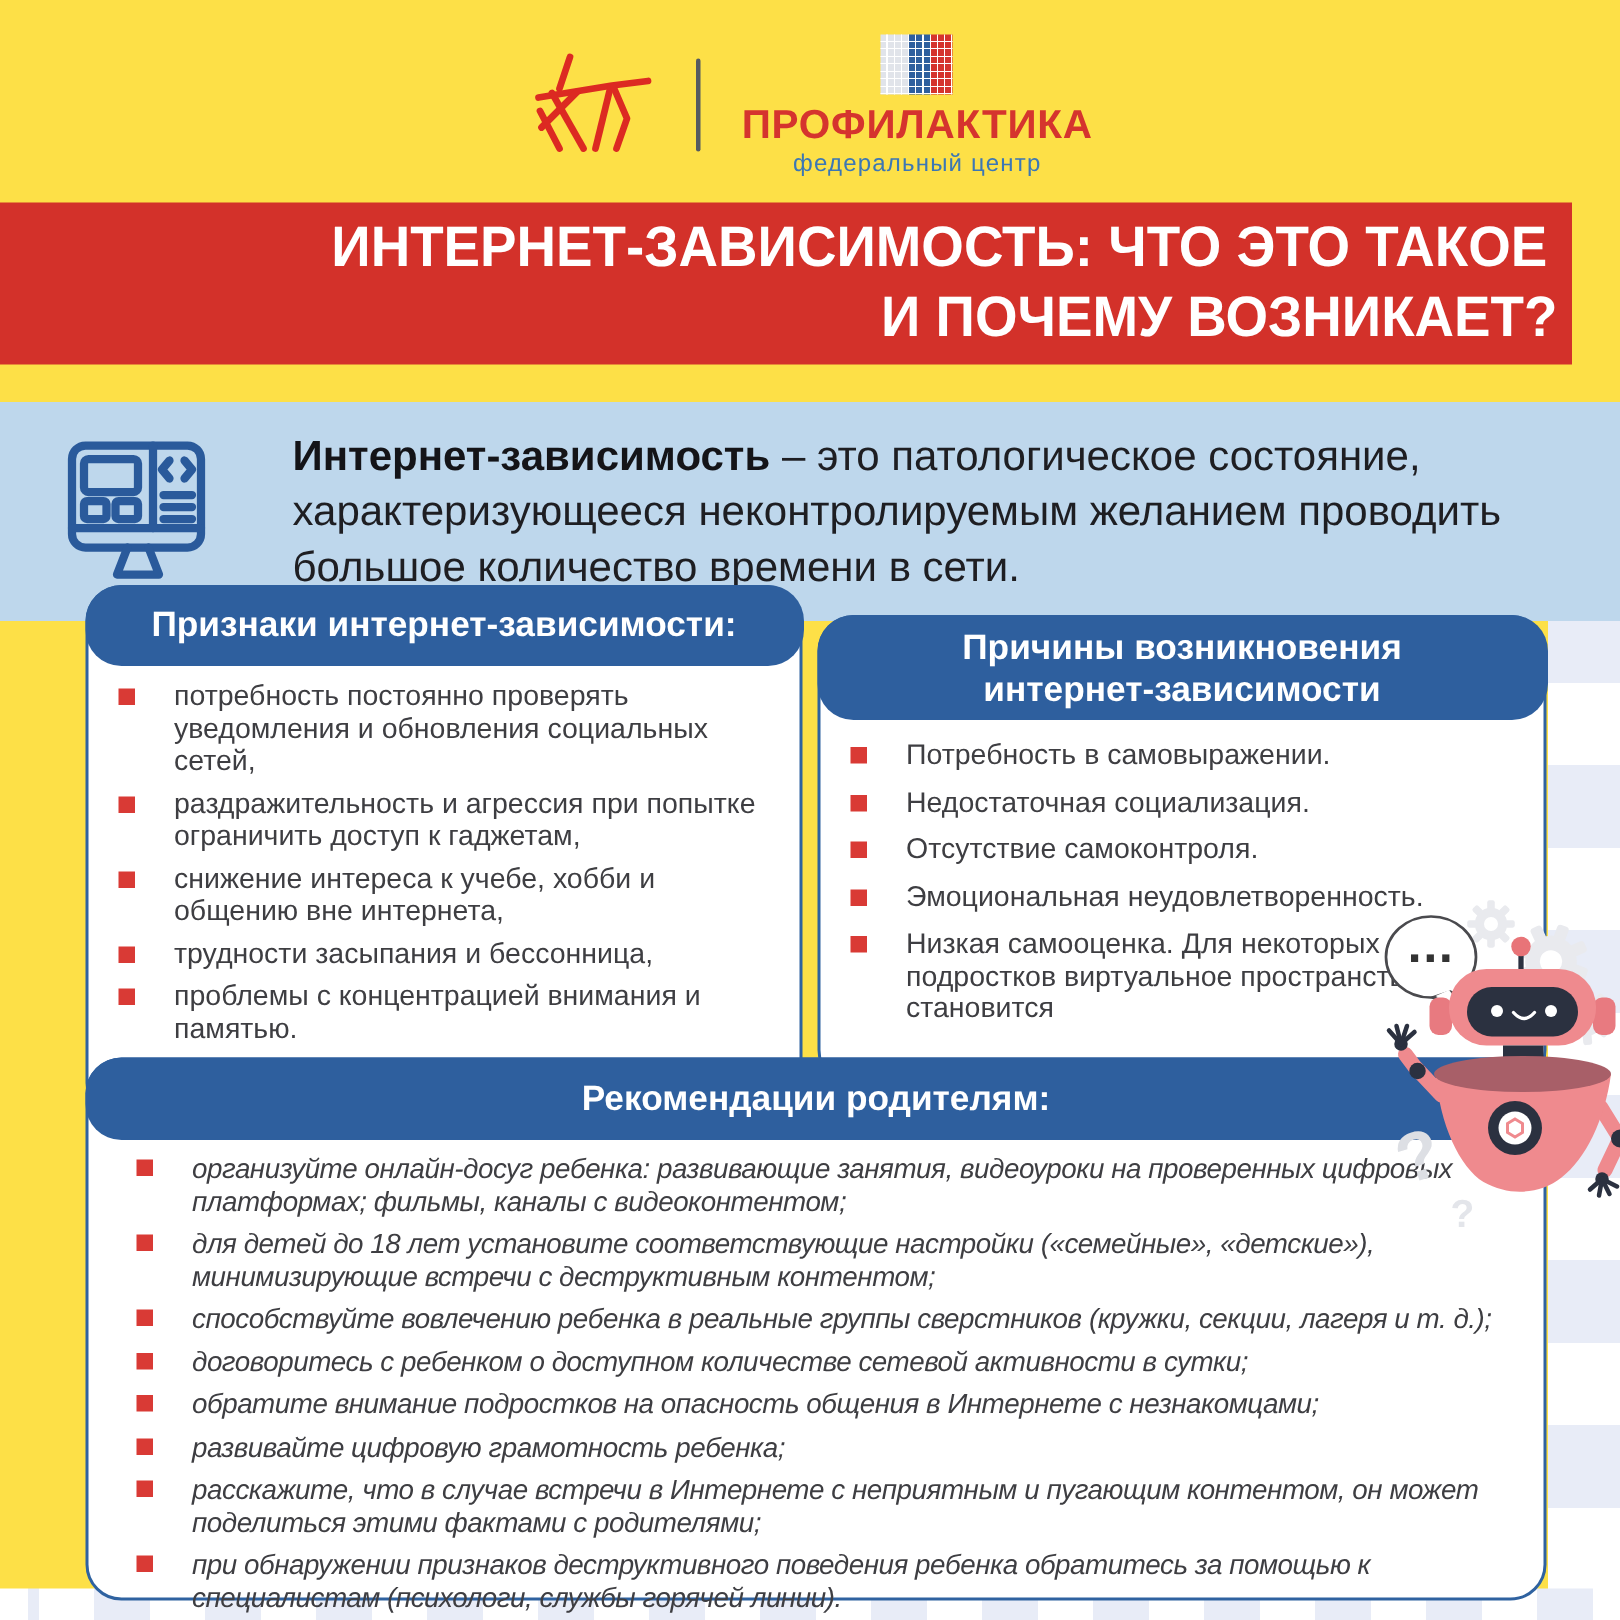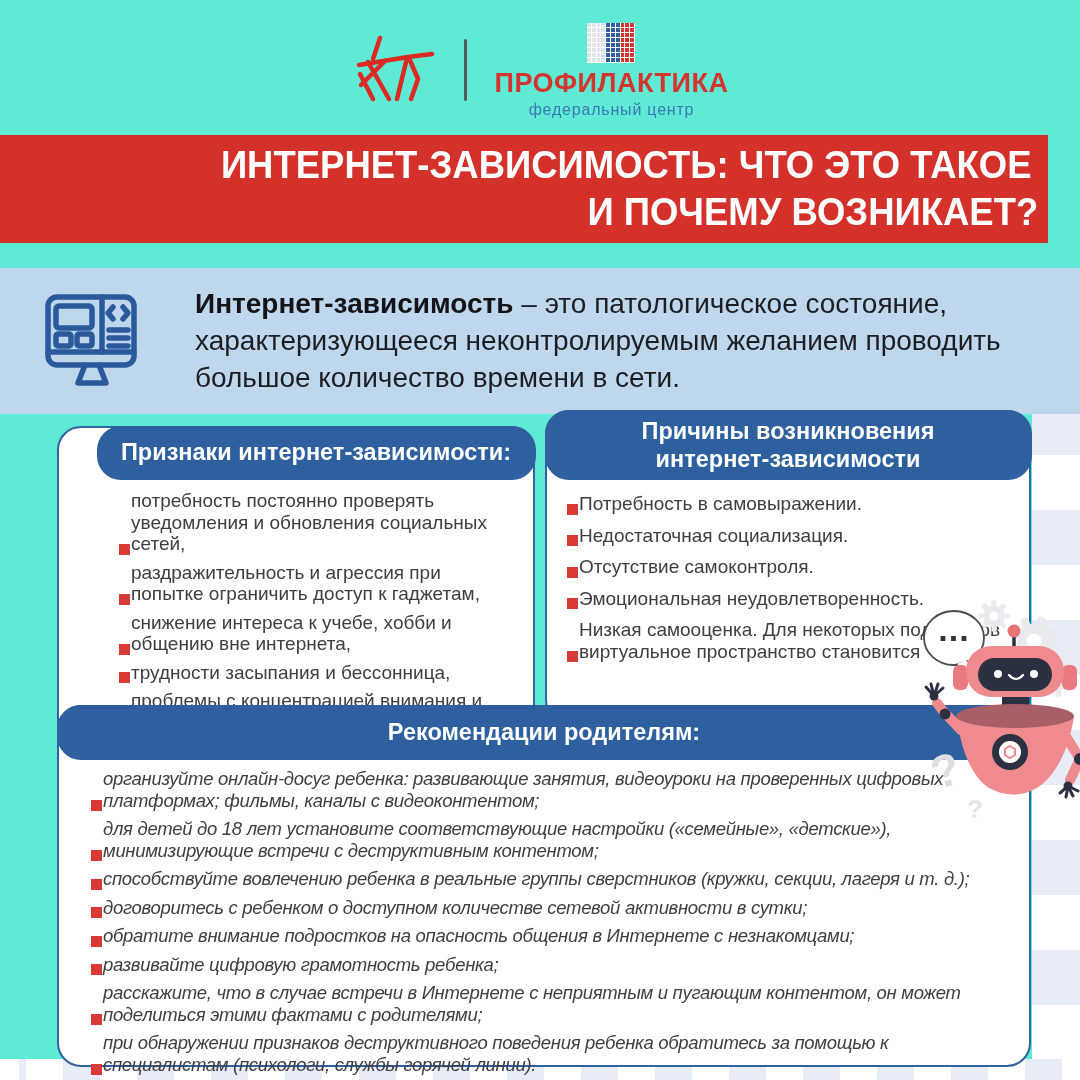--- a/index.html
+++ b/index.html
@@ -1,18 +1,18 @@
 <!DOCTYPE html>
 <html><head>
 <meta charset="utf-8">
 <style>
   * { margin:0; padding:0; box-sizing:border-box; }
   html,body { background:#ffffff; }
   .page {
-    position:relative; width:1080px; height:1080px; background:#5eead4;
+    position:relative; width:1080px; height:1080px; background:#fde047;
     font-family:"Liberation Sans", sans-serif; overflow:hidden;
   }
 
   
   .pattern-right{
     position:absolute; right:0; top:400px; width:48px; height:680px; z-index:0;
     background:repeating-linear-gradient(to bottom,#e8ecf7 0 55px,#ffffff 55px 110px);
   }
   .pattern-bottom{
     position:absolute; left:0; bottom:0; width:1080px; height:21px; z-index:0;
@@ -55,30 +55,30 @@
   .deftext b{ font-weight:800; color:#141418; }
 
   
   .box{
     position:absolute; background:#ffffff; border:2.5px solid #2f62a0; border-radius:24px; z-index:1;
   }
   .box-header{
     background:#2e5f9e; border-radius:24px; margin:-2.5px; color:#ffffff; font-weight:bold;
     display:flex; align-items:center; justify-content:center; text-align:center;
   }
-  #signs-box{ left:57px; top:426px; width:478px; height:356px;padding-left:40px; }
+  #signs-box{ left:57px; top:390px; width:478px; height:356px; }
   #signs-box .box-header{ height:54px; font-size:23.5px; }
   #causes-box{ left:545px; top:410px; width:486px; height:314px; }
   #causes-box .box-header{ height:70px; font-size:23.5px; line-height:28px; }
   #causes-box .box-header span{ display:block; max-width:330px; }
   #recs-box{ left:57px; top:705px; width:974px; height:362px; }
   #recs-box .box-header{ height:55px; font-size:23.5px; }
 
   .list{ list-style:none; padding:13px 16px 0 20px; display:flex; flex-direction:column; gap:7px; }
-  .item{ display:flex; gap:1px; font-size:19px; line-height:21.5px; color:#3e3e42;align-items:flex-end; }
+  .item{ display:flex; gap:26px; font-size:19px; line-height:21.5px; color:#3e3e42; }
   .bullet{ flex:0 0 11px; width:11px; height:11px; background:#d93a35; margin-top:5px; }
   #causes-box .list{ padding-top:16px; gap:10px; }
   #recs-box .list{ padding:11px 20px 0 32px; gap:7px;font-style:italic; }
   #recs-box .item{ font-size:18.5px; line-height:21.5px; letter-spacing:-.3px; }
 
   
   .robot-wrap{ position:absolute; left:897px; top:578px; width:190px; height:300px; z-index:3; }
 </style>
 </head>
 <body>

